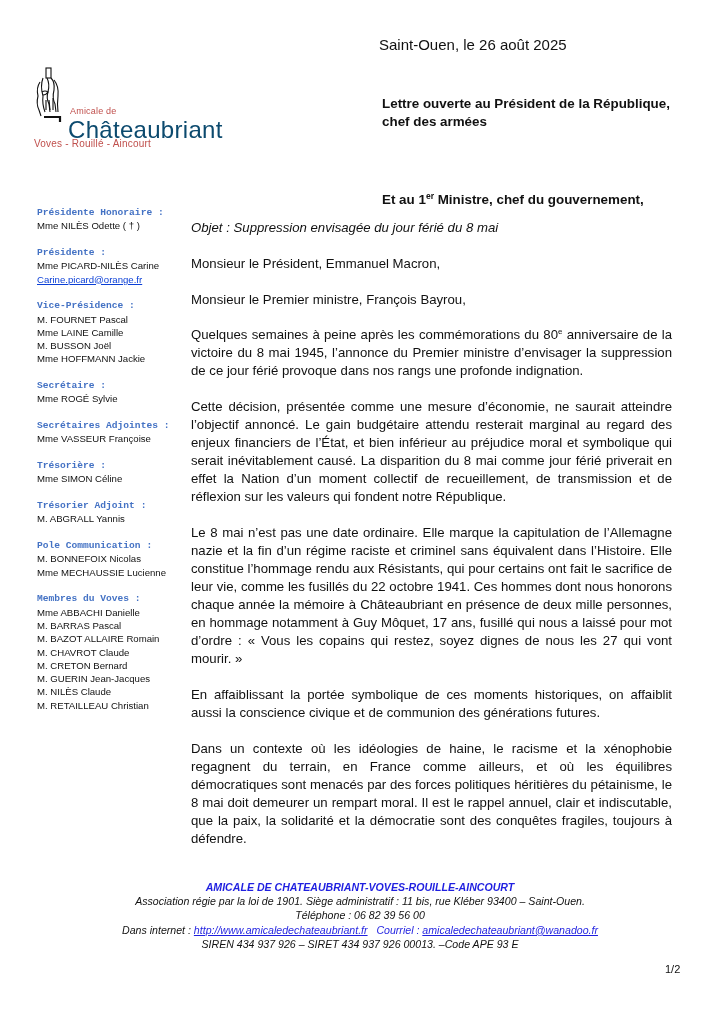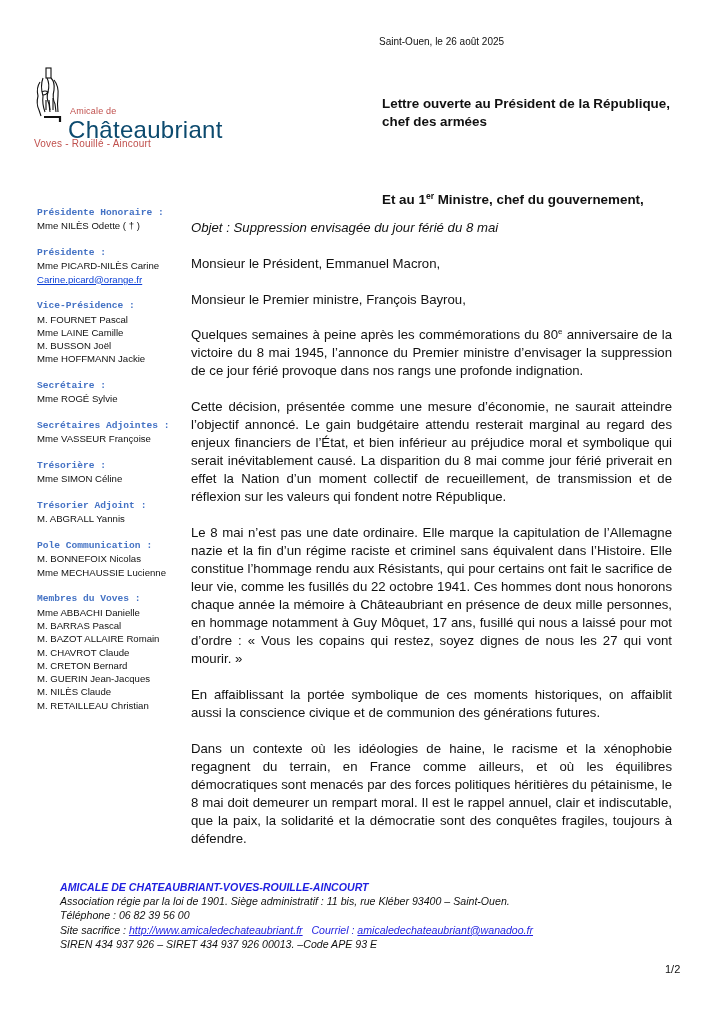--- a/index.html
+++ b/index.html
@@ -11,39 +11,39 @@
     .abs { position: absolute; }
 
     
     .logo { left: 34px; top: 66px; width: 150px; height: 82px; }
     .logo svg { position: absolute; left: 0; top: 0; }
     .logo-small { position: absolute; left: 36px; top: 40px; font-size: 9px; color: #c0504d; letter-spacing: 0.2px; }
     .logo-big { position: absolute; left: 34px; top: 50px; font-size: 24px; color: #0c4a6e; letter-spacing: 0.3px; }
     .logo-sub { position: absolute; left: 0px; top: 72px; font-family: Liberation Sans, sans-serif; font-size: 10px; color: #c0504d; white-space: nowrap; letter-spacing: 0.2px; }
 
     
-    .date { left: 379px; top: 36px; font-size: 10px; }
+    .date { left: 379px; top: 36px; font-size: 15px; }
     .recip { left: 382px; font-size: 13.4px; font-weight: bold; line-height: 18px; }
     .recip sup { font-size: 8.5px; line-height: 0; }
 
     
     .sidebar { left: 37px; top: 206px; width: 150px; font-size: 9.6px; line-height: 13.3px; }
     .sb-group { margin-bottom: 13.4px; }
     .sb-title { color: #4472c4; font-weight: bold; font-family: Liberation Mono, monospace; }
     .sb-name { color: #111; white-space: nowrap; }
     .sb-link { color: #0b3fd6; text-decoration: underline; white-space: nowrap; }
 
     
     .main { left: 191px; top: 219px; width: 481px; font-size: 13.2px; line-height: 18px; }
     .main p { margin: 0 0 17.8px 0; text-align: justify; }
     .main .objet { font-style: italic; }
     .main sup { font-size: 8px; line-height: 0; }
 
     
-    .footer { left: 60px; top: 880px; width: 600px; font-size: 10.6px; line-height: 14.2px; font-style: italic; }
+    .footer { left: 60px; top: 880px; width: 600px; text-align: center; font-size: 10.6px; line-height: 14.2px; font-style: italic; }
     .footer .org { color: #1f1fe0; font-weight: bold; }
     .footer a { color: #1f1fe0; text-decoration: underline; }
     .page-num { left: 665px; top: 963px; font-size: 11px; }
   </style>
 </head>
 <body>
 
 <div class="abs logo">
   <svg width="34" height="56" viewBox="0 0 34 56">
     <g fill="none" stroke="#111" stroke-width="1.1">
@@ -129,17 +129,17 @@
   <p>Cette décision, présentée comme une mesure d’économie, ne saurait atteindre l’objectif annoncé. Le gain budgétaire attendu resterait marginal au regard des enjeux financiers de l’État, et bien inférieur au préjudice moral et symbolique qui serait inévitablement causé. La disparition du 8 mai comme jour férié priverait en effet la Nation d’un moment collectif de recueillement, de transmission et de réflexion sur les valeurs qui fondent notre République.</p>
   <p>Le 8 mai n’est pas une date ordinaire. Elle marque la capitulation de l’Allemagne nazie et la fin d’un régime raciste et criminel sans équivalent dans l’Histoire. Elle constitue l’hommage rendu aux Résistants, qui pour certains ont fait le sacrifice de leur vie, comme les fusillés du 22 octobre 1941. Ces hommes dont nous honorons chaque année la mémoire à Châteaubriant en présence de deux mille personnes, en hommage notamment à Guy Môquet, 17 ans, fusillé qui nous a laissé pour mot d’ordre : « Vous les copains qui restez, soyez dignes de nous les 27 qui vont mourir. »</p>
   <p>En affaiblissant la portée symbolique de ces moments historiques, on affaiblit aussi la conscience civique et de communion des générations futures.</p>
   <p>Dans un contexte où les idéologies de haine, le racisme et la xénophobie regagnent du terrain, en France comme ailleurs, et où les équilibres démocratiques sont menacés par des forces politiques héritières du pétainisme, le 8 mai doit demeurer un rempart moral. Il est le rappel annuel, clair et indiscutable, que la paix, la solidarité et la démocratie sont des conquêtes fragiles, toujours à défendre.</p>
 </div>
 
 <div class="abs footer">
   <div class="org">AMICALE DE CHATEAUBRIANT-VOVES-ROUILLE-AINCOURT</div>
   <div>Association régie par la loi de 1901. Siège administratif : 11 bis, rue Kléber 93400 – Saint-Ouen.</div>
   <div>Téléphone : 06 82 39 56 00</div>
-  <div><span>Site sacrifice : </span><a>http://www.amicaledechateaubriant.fr</a><span style="white-space:pre;color:#1f1fe0;">   Courriel : </span><a>amicaledechateaubriant@wanadoo.fr</a></div>
+  <div><span>Dans internet : </span><a>http://www.amicaledechateaubriant.fr</a><span style="white-space:pre;color:#1f1fe0;">   Courriel : </span><a>amicaledechateaubriant@wanadoo.fr</a></div>
   <div>SIREN 434 937 926 – SIRET 434 937 926 00013. –Code  APE 93 E</div>
 </div>
 
 <div class="abs page-num">1/2</div>
 
 </body></html>

